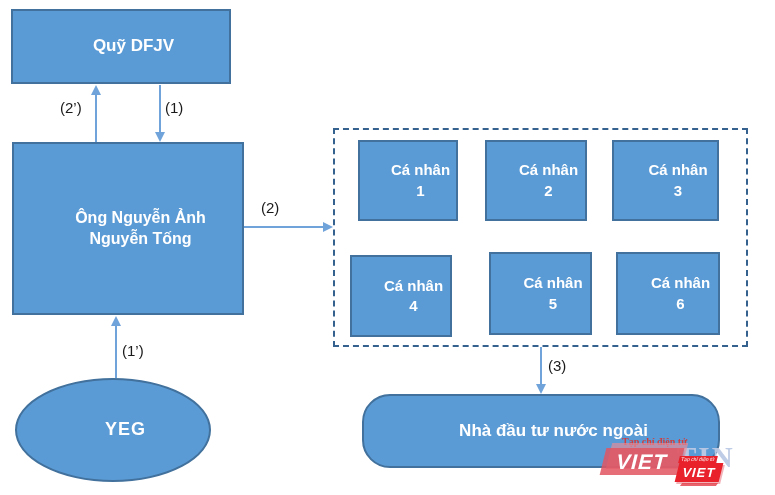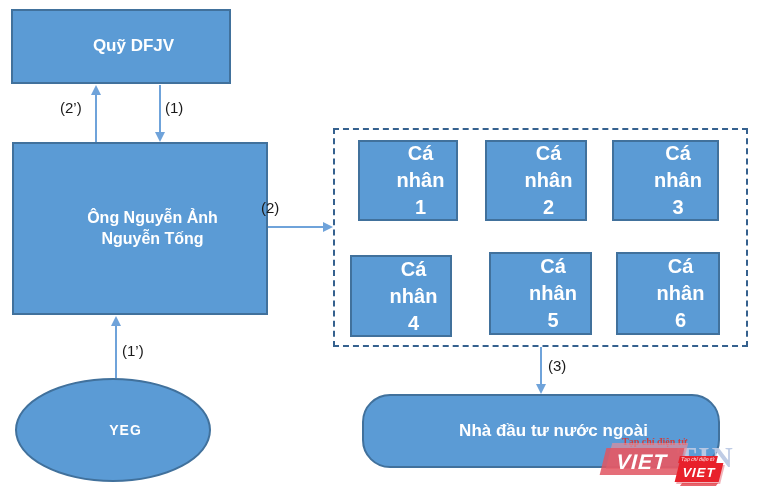--- a/index.html
+++ b/index.html
@@ -17,29 +17,29 @@
     border:2px solid #41719c;
     color:#ffffff;
     font-weight:bold;
     display:flex;align-items:center;justify-content:center;
     text-align:center;
     box-sizing:border-box;
     line-height:1.3;
     padding-left:25px;
   }
   .node-fund{left:11px;top:9px;width:220px;height:75px;font-size:17px;}
-  .node-owner{left:12px;top:142px;width:256px;height:173px;font-size:16px;}
-  .node-yeg{left:15px;top:378px;width:196px;height:104px;border-radius:50%;font-size:14px;letter-spacing:1px;}
+  .node-owner{left:12px;top:142px;width:232px;height:173px;font-size:16px;}
+  .node-yeg{left:15px;top:378px;width:196px;height:104px;border-radius:50%;font-size:18px;letter-spacing:1px;}
   .node-foreign{left:362px;top:394px;width:358px;height:74px;font-size:17px;border-radius:28px;}
   .group-individuals{
     position:absolute;left:333px;top:128px;width:415px;height:219px;
     border:2px dashed #35618e;
     box-sizing:border-box;
   }
-  .node-ind{font-size:20px;line-height:1.35;}
+  .node-ind{font-size:15px;line-height:1.35;}
   .ind-1{left:358px;top:140px;width:100px;height:81px;}
   .ind-2{left:485px;top:140px;width:102px;height:81px;}
   .ind-3{left:612px;top:140px;width:107px;height:81px;}
   .ind-4{left:350px;top:255px;width:102px;height:82px;}
   .ind-5{left:489px;top:252px;width:103px;height:83px;}
   .ind-6{left:616px;top:252px;width:104px;height:83px;}
   .edge-label{
     position:absolute;
     color:#1a1a1a;
     font-size:15px;

